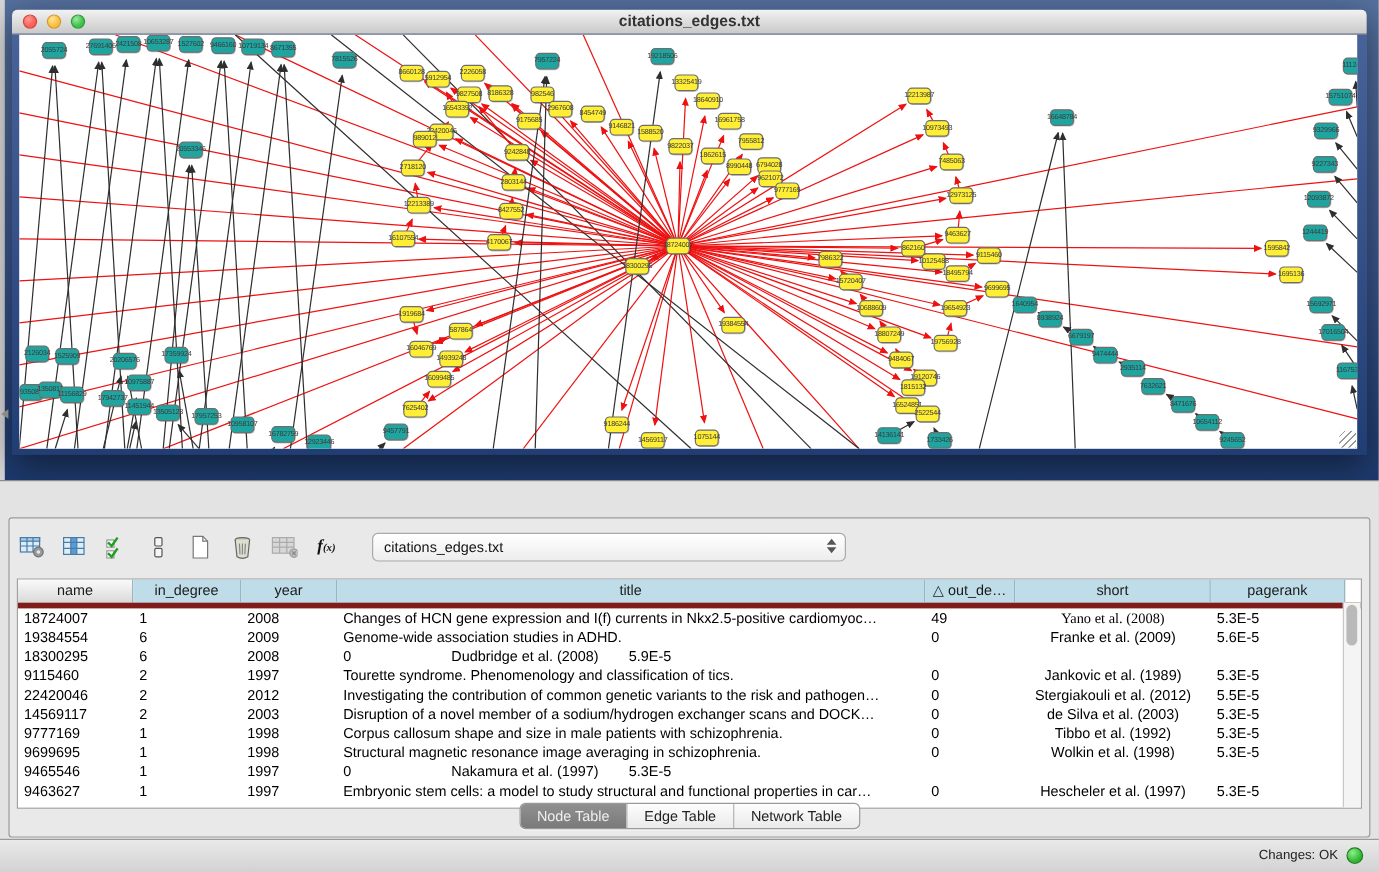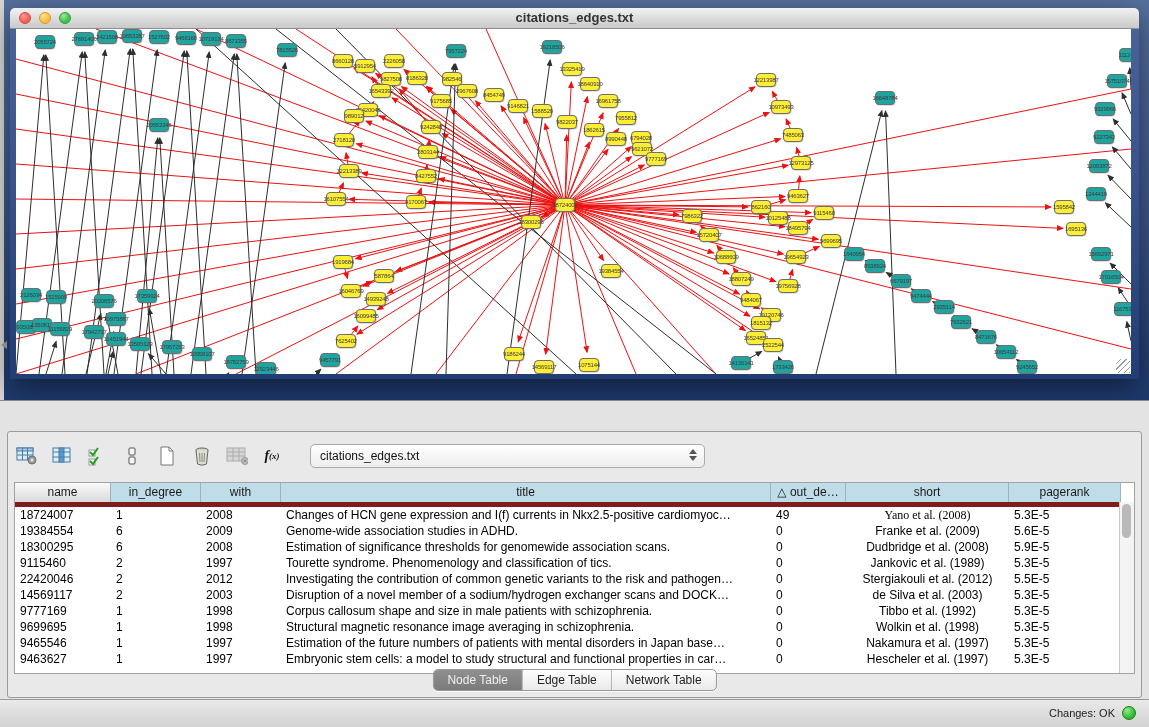--- a/index.html
+++ b/index.html
@@ -703,21 +703,21 @@
             <span class="tri-up"></span>
             <span class="tri-dn"></span>
           </span>
       </div>
     </div>
 
     <div class="table-wrap">
       <div class="thead" id="thead">
           <div class="th gray" style="width: 96px;">name</div>
           <div class="th" style="width: 90px;">in_degree</div>
-          <div class="th" style="width: 80px;">with</div>
+          <div class="th" style="width: 80px;">year</div>
           <div class="th" style="width: 490px;">title</div>
           <div class="th" style="width: 75px;">△ out_de…</div>
           <div class="th" style="width: 163px;">short</div>
           <div class="th" style="width: 112px;">pagerank</div>
         </div>
       <div id="tbody">
           <div class="trow">
             <div class="td" style="width: 96px;">18724007</div>
             <div class="td" style="width: 90px;">1</div>
             <div class="td" style="width: 80px;">2008</div>
@@ -732,21 +732,20 @@
             <div class="td" style="width: 80px;">2009</div>
             <div class="td" style="width: 490px;">Genome-wide association studies in ADHD.</div>
             <div class="td" style="width: 75px;">0</div>
             <div class="td center" style="width: 163px;">Franke et al. (2009)</div>
             <div class="td" style="width: 112px;">5.6E-5</div>
           </div>
           <div class="trow">
             <div class="td" style="width: 96px;">18300295</div>
             <div class="td" style="width: 90px;">6</div>
             <div class="td" style="width: 80px;">2008</div>
-            <div class="td" style="width: 490px;">Estimation of significance thresholds for genomewide association scans.</div>
             <div class="td" style="width: 75px;">0</div>
             <div class="td center" style="width: 163px;">Dudbridge et al. (2008)</div>
             <div class="td" style="width: 112px;">5.9E-5</div>
           </div>
           <div class="trow">
             <div class="td" style="width: 96px;">9115460</div>
             <div class="td" style="width: 90px;">2</div>
             <div class="td" style="width: 80px;">1997</div>
             <div class="td" style="width: 490px;">Tourette syndrome. Phenomenology and classification of tics.</div>
             <div class="td" style="width: 75px;">0</div>
@@ -786,21 +785,20 @@
             <div class="td" style="width: 80px;">1998</div>
             <div class="td" style="width: 490px;">Structural magnetic resonance image averaging in schizophrenia.</div>
             <div class="td" style="width: 75px;">0</div>
             <div class="td center" style="width: 163px;">Wolkin et al. (1998)</div>
             <div class="td" style="width: 112px;">5.3E-5</div>
           </div>
           <div class="trow">
             <div class="td" style="width: 96px;">9465546</div>
             <div class="td" style="width: 90px;">1</div>
             <div class="td" style="width: 80px;">1997</div>
-            <div class="td" style="width: 490px;">Estimation of the future numbers of patients with mental disorders in Japan base…</div>
             <div class="td" style="width: 75px;">0</div>
             <div class="td center" style="width: 163px;">Nakamura et al. (1997)</div>
             <div class="td" style="width: 112px;">5.3E-5</div>
           </div>
           <div class="trow">
             <div class="td" style="width: 96px;">9463627</div>
             <div class="td" style="width: 90px;">1</div>
             <div class="td" style="width: 80px;">1997</div>
             <div class="td" style="width: 490px;">Embryonic stem cells: a model to study structural and functional properties in car…</div>
             <div class="td" style="width: 75px;">0</div>

